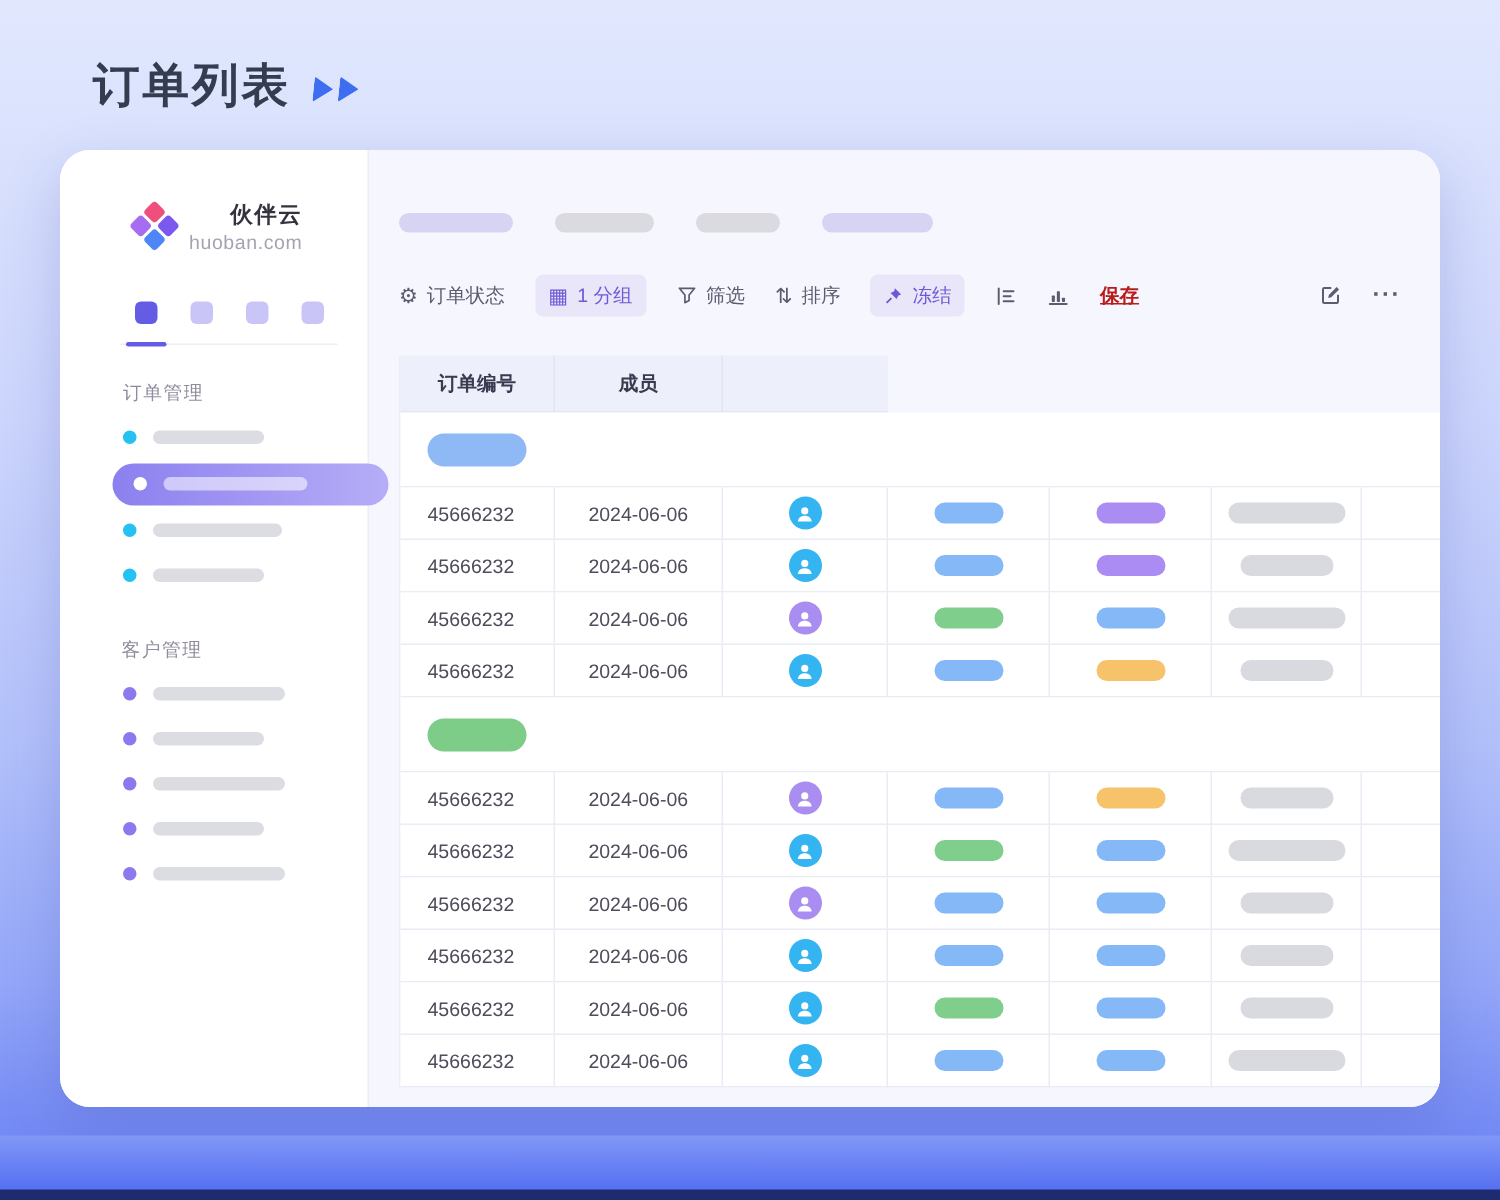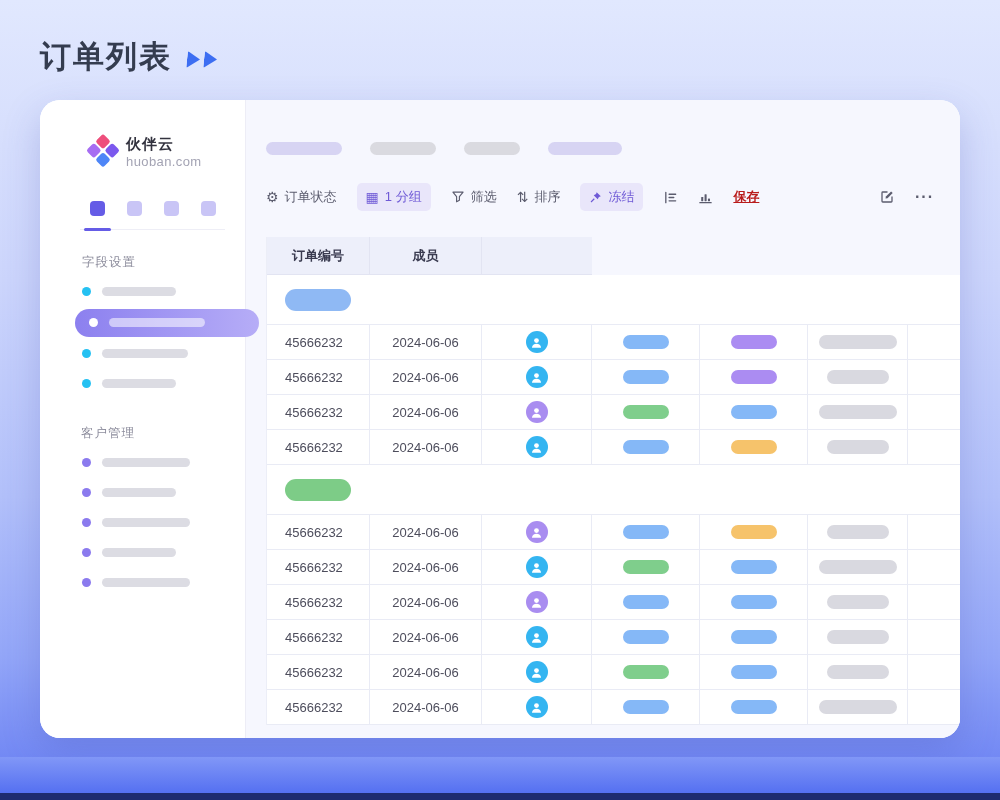--- a/index.html
+++ b/index.html
@@ -7,39 +7,39 @@
   body {
     font-family:"Liberation Sans", sans-serif;
     position:relative;
     background:linear-gradient(180deg,#e1e8fe 0%,#ccd5fc 35%,#b2c0fa 62%,#93a6f8 82%,#7288f4 95%,#5a73f0 100%);
   }
   .footer-band { position:absolute; left:0; right:0; bottom:7px; height:36px;
     background:linear-gradient(180deg,#8197f7,#5570f1); }
   .bottom-line { position:absolute; left:0; right:0; bottom:0; height:7px; background:#1e2b6f; }
 
   
-  .page-title { position:absolute; top:36px; left:40px; display:flex; align-items:center; gap:15px; }
+  .page-title { position:absolute; top:36px; left:62px; display:flex; align-items:center; gap:15px; }
   .page-title h1 { font-size:31px; font-weight:800; color:#343c4f; letter-spacing:2px; }
   .arrows { display:flex; gap:4px; margin-top:4px; }
   .arrow { width:13px; height:17px; background:#3d6ef2; clip-path:polygon(0 0,100% 50%,0 100%); transform:skewX(-6deg); border-radius:2px; }
 
   
   .card { position:absolute; left:40px; top:100px; width:920px; height:638px; background:#fff;
     border-radius:20px; box-shadow:0 14px 36px rgba(70,85,180,.25); display:flex; overflow:hidden; }
 
   
   .sidebar { width:206px; flex:none; background:#fff; border-right:1px solid #ededf6; position:relative; }
   .logo { display:flex; align-items:center; gap:10px; margin:36px 0 0 50px; cursor:pointer; }
   .logo-diamond { width:26px; height:26px; display:grid; grid-template-columns:11px 11px; grid-template-rows:11px 11px; gap:2px; transform:rotate(45deg); }
   .logo-diamond i { border-radius:2.5px; display:block; }
   .logo-diamond i:nth-child(1){ background:#ee4f7c; }
   .logo-diamond i:nth-child(2){ background:#7c59ee; }
   .logo-diamond i:nth-child(3){ background:#a66df2; }
   .logo-diamond i:nth-child(4){ background:#4e86f7; }
-  .logo-text { display:flex; flex-direction:column; line-height:1.1; }
+  .logo-text { display:flex; flex-direction:column; line-height:1.1;text-align:right; }
   .logo-name { font-size:15px; font-weight:700; color:#33333f; letter-spacing:1px; }
   .logo-domain { font-size:13px; color:#a3a3b3; letter-spacing:.4px; margin-top:2px; }
 
   .tabs { display:flex; gap:22px; margin:32px 0 0 50px; }
   .tab { width:15px; height:15px; border-radius:4px; background:#c9c5f6; cursor:pointer; }
   .tab.active { background:#655ce6; }
   .tab-divider { position:relative; height:1px; background:#eeeef6; margin:13px 20px 0 40px; }
   .tab-indicator { position:absolute; left:4px; top:-1px; width:27px; height:3px; border-radius:2px; background:#655ce6; }
 
   .nav-label { margin:24px 0 6px 42px; font-size:12.5px; color:#8d8d9d; letter-spacing:1px; }
@@ -120,21 +120,21 @@
     <div class="tabs">
       <span class="tab active"></span>
       <span class="tab"></span>
       <span class="tab"></span>
       <span class="tab"></span>
     </div>
     <div class="tab-divider">
       <span class="tab-indicator"></span>
     </div>
 
-    <div class="nav-label">字段设置</div>
+    <div class="nav-label">订单管理</div>
     <div class="nav-list">
         <div class="nav-item">
           <span class="dot cyan"></span>
           <span class="bar" style="width: 74px;"></span>
         </div>
         <div class="nav-item active">
           <span class="dot white"></span>
           <span class="bar" style="width: 96px;"></span>
         </div>
         <div class="nav-item">

